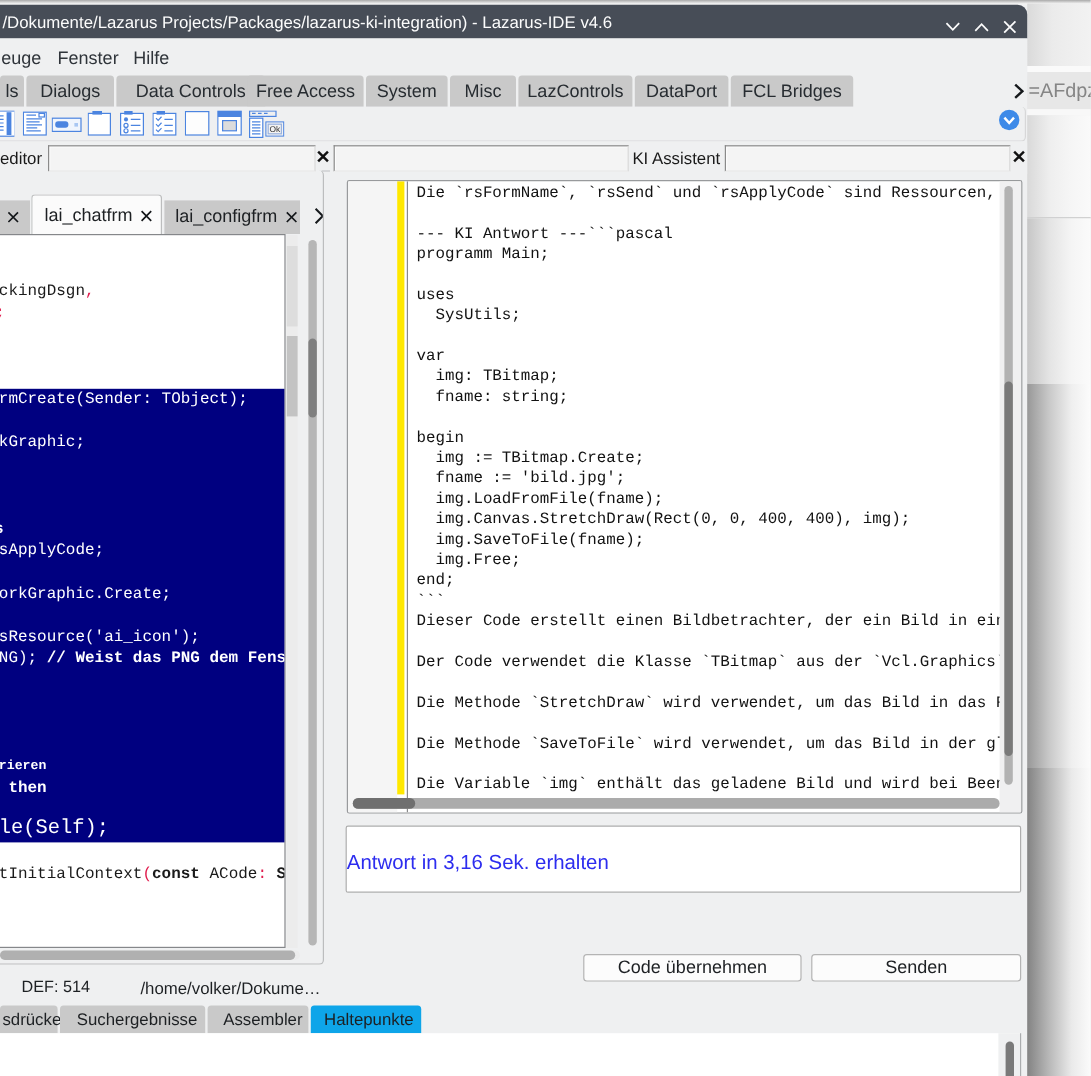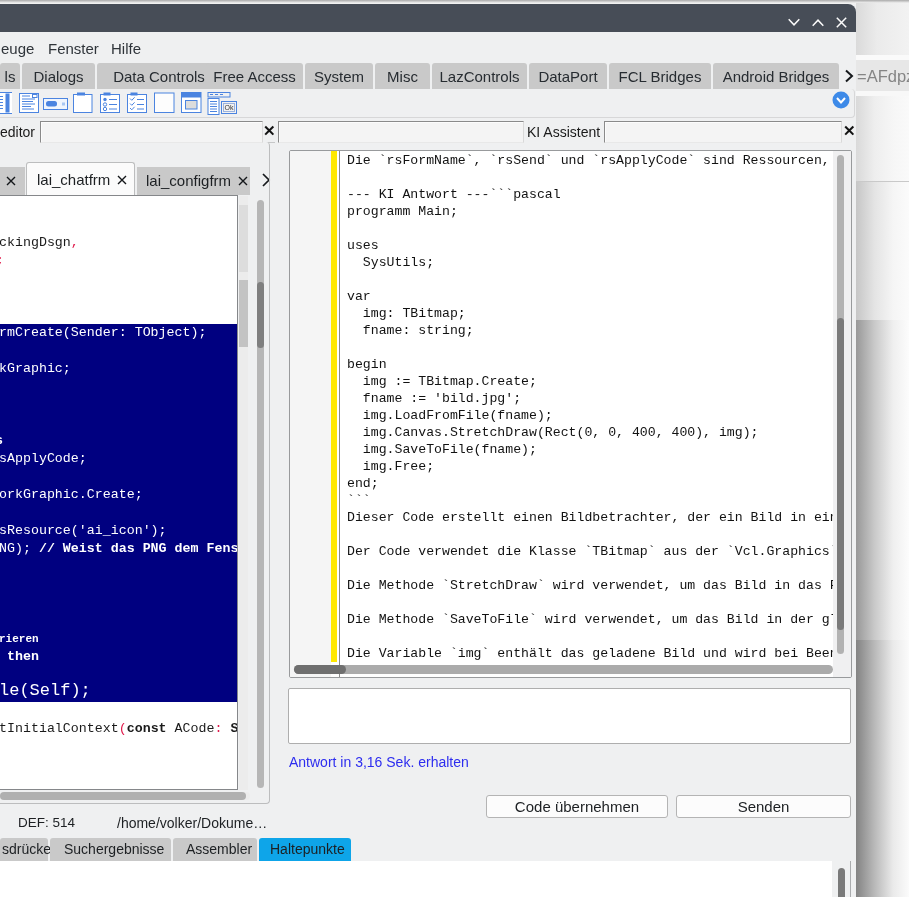--- a/index.html
+++ b/index.html
@@ -19,20 +19,21 @@
   <div class="abs" style="left:1px;top:7px;color:#858585;font-size:16.5px;">=AFdpzr</div>
 </div>
 <div class="abs" style="left:856px;top:91px;width:53px;height:5px;background:#f8f8f8;"></div>
 <div class="abs" style="left:856px;top:96px;width:53px;height:85px;background:linear-gradient(to right,#d9d9d9,#eeeeee 35%,#f6f6f6 70%,#fafafa);"></div>
 <div class="abs" style="left:856px;top:181px;width:53px;height:1px;background:#c9c9c9;"></div>
 <div class="abs" style="left:856px;top:182px;width:53px;height:138px;background:linear-gradient(to right,#c6c6c6,#e4e4e4 35%,#f5f5f5 70%,#fbfbfb);"></div>
 <div class="abs" style="left:856px;top:320px;width:53px;height:320px;background:linear-gradient(to right,#989898,#c9c9c9 35%,#efefef 70%,#fcfcfc);"></div>
 <div class="abs" style="left:856px;top:640px;width:53px;height:257px;background:linear-gradient(to right,#838383,#b9b9b9 35%,#eaeaea 70%,#fbfbfb);"></div>
 
 <div class="abs" style="left:0;top:4px;width:856px;height:28px;background:#474d57;border-radius:0 8px 0 0;">
+  <div class="abs" style="left:2px;top:6px;color:#fcfcfc;font-size:14px;white-space:nowrap;">/Dokumente/Lazarus Projects/Packages/lazarus-ki-integration) - Lazarus-IDE v4.6</div>
   <svg class="abs" style="left:788px;top:14px;" width="12" height="9" viewBox="0 0 12 9">
       <polyline points="0.7,1.2 6,6.8 11.3,1.2" fill="none" stroke="#fbfbfb" stroke-width="1.5"></polyline>
     </svg>
   <svg class="abs" style="left:812px;top:14px;" width="12" height="9" viewBox="0 0 12 9">
       <polyline points="0.7,7.8 6,2.2 11.3,7.8" fill="none" stroke="#fbfbfb" stroke-width="1.5"></polyline>
     </svg>
   <svg class="abs" style="left:836px;top:13px;" width="11" height="11" viewBox="0 0 11 11">
       <path d="M0.8,0.8 L10.2,10.2 M10.2,0.8 L0.8,10.2" fill="none" stroke="#fbfbfb" stroke-width="1.5"></path>
     </svg>
 </div>
@@ -46,21 +47,20 @@
 <div id="paltabs" class="abs" style="left:0;top:63px;width:856px;height:26px;">
   <div class="ptab abs" style="left:0;width:20px;">ls</div>
   <div class="ptab abs" style="left:22px;width:73px;">Dialogs</div>
   <div class="ptab abs" style="left:97px;width:124px;">Data Controls</div>
   <div class="ptab abs" style="left:206px;width:97px;">Free Access</div>
   <div class="ptab abs" style="left:305px;width:68px;">System</div>
   <div class="ptab abs" style="left:375px;width:55px;">Misc</div>
   <div class="ptab abs" style="left:432px;width:95px;">LazControls</div>
   <div class="ptab abs" style="left:529px;width:78px;">DataPort</div>
   <div class="ptab abs" style="left:609px;width:102px;">FCL Bridges</div>
-  <div class="ptab abs" style="left:713px;width:126px;">Android Bridges</div>
   <svg class="abs" style="left:844px;top:6px;" width="10" height="14" viewBox="0 0 10 14">
       <polyline points="2,1.5 8,7 2,12.5" fill="none" stroke="#16191c" stroke-width="2"></polyline>
     </svg>
 </div>
 <style>
  .ptab{top:0;height:26px;background:#c9c9c9;color:#272c31;font-size:15px;border-radius:3px 3px 0 0;
        display:flex;align-items:center;justify-content:center;}
 </style>
 
 <div class="abs" style="left:0;top:89px;width:855px;height:29px;background:#eff0f1;border-bottom:1px solid #d7d7d8;border-right:1px solid #d7d7d8;border-radius:0 4px 4px 0;box-sizing:border-box;" id="toolrow">
@@ -261,21 +261,21 @@
 
     <div class="abs" style="left:547px;top:4px;width:7px;height:499px;background:#b2b2b2;border-radius:3.5px;"></div>
     <div class="abs" style="left:547px;top:167px;width:7px;height:312px;background:#7a7a7a;border-radius:3.5px;"></div>
 
     <div class="abs" style="left:4px;top:514px;width:539px;height:9px;background:#ababab;border-radius:4.5px;"></div>
     <div class="abs" style="left:4px;top:514px;width:52px;height:9px;background:#6f6f6f;border-radius:4.5px;"></div>
   </div>
 
   <div class="abs" style="left:288px;top:688px;width:563px;height:56px;background:#ffffff;border:1px solid #aeaeae;border-radius:2px;box-sizing:border-box;"></div>
 
-  <div class="abs" style="left:289px;top:754px;font-size:14px;color:#2d2def;">Antwort in 3,16 Sek. erhalten</div>
+  <div class="abs" style="left:289px;top:709px;font-size:17px;color:#2d2def;">Antwort in 3,16 Sek. erhalten</div>
 
   <div class="abs" style="left:486px;top:795px;width:182px;height:23px;background:#fcfcfc;border:1px solid #b4b4b4;border-radius:3px;box-sizing:border-box;display:flex;align-items:center;justify-content:center;font-size:15px;color:#1d2023;">Code übernehmen</div>
   <div class="abs" style="left:676px;top:795px;width:175px;height:23px;background:#fcfcfc;border:1px solid #b4b4b4;border-radius:3px;box-sizing:border-box;display:flex;align-items:center;justify-content:center;font-size:15px;color:#1d2023;">Senden</div>
 </div>
 
 <div id="bottompanel">
   <div class="abs" style="left:0;top:838px;width:48px;height:23px;background:#c9c9c9;color:#1d2023;font-size:14px;border-radius:3px 3px 0 0;">
       <span style="position:absolute;left:2px;top:3px;">sdrücke</span>
     </div>
   <div class="abs" style="left:50px;top:838px;width:121px;height:23px;background:#c9c9c9;color:#1d2023;font-size:14px;border-radius:3px 3px 0 0;">

